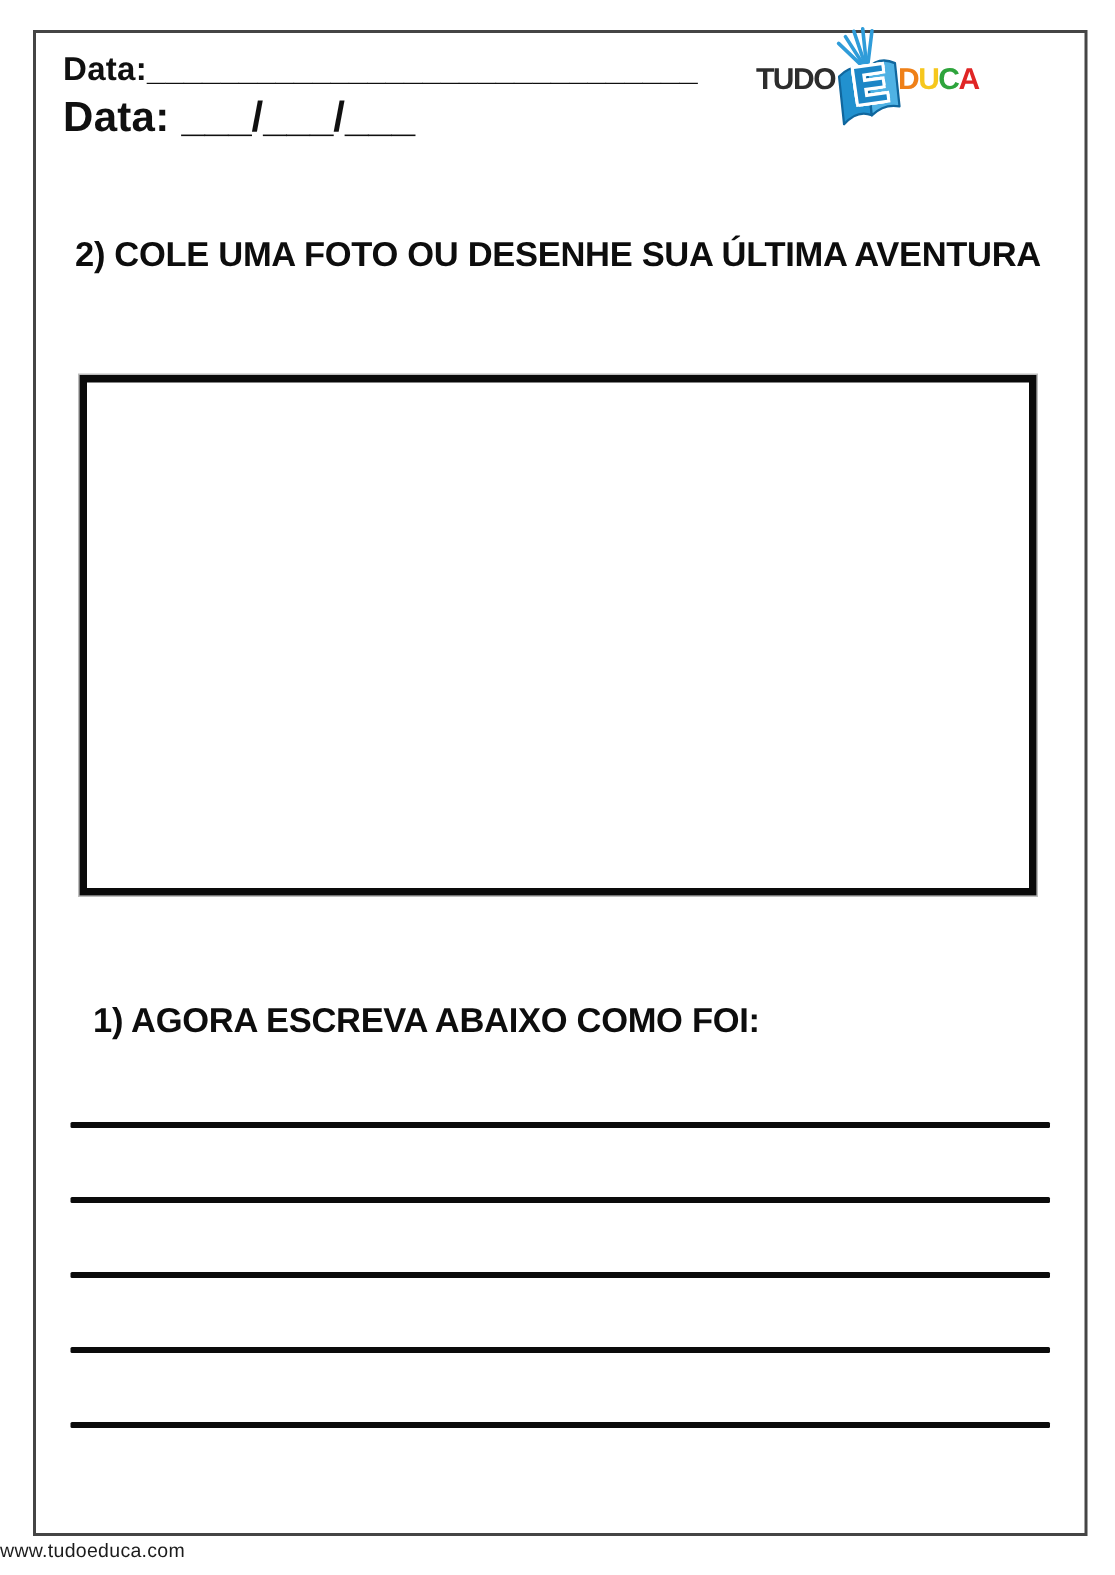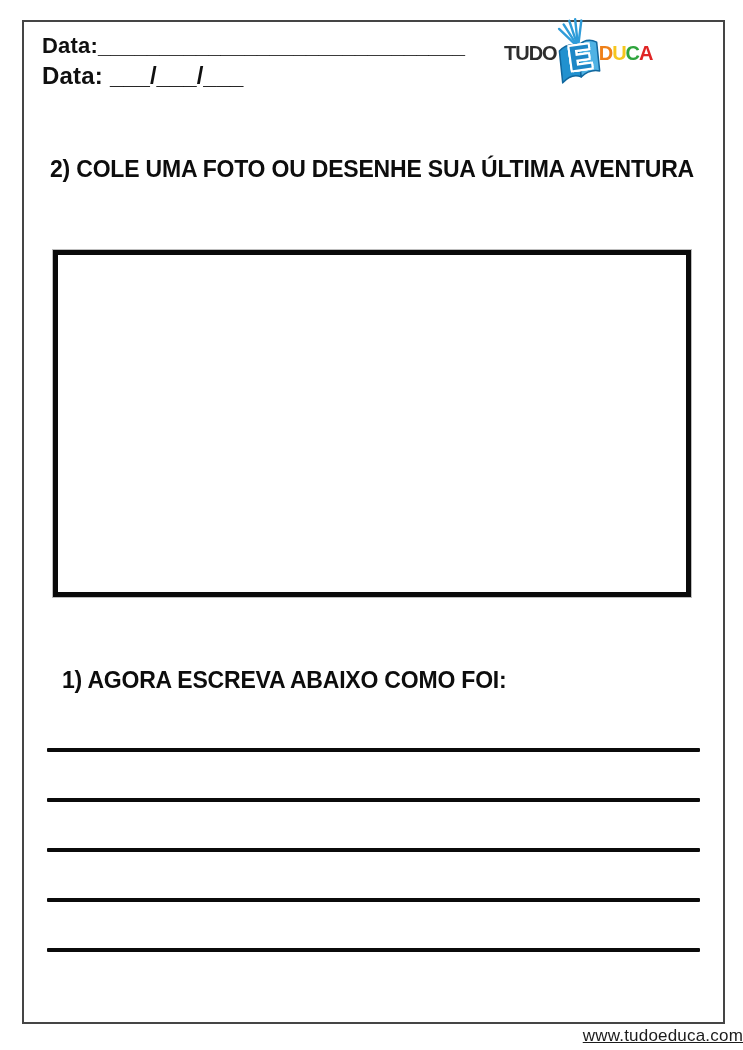--- a/index.html
+++ b/index.html
@@ -10,21 +10,21 @@
   .sheet-border{
     position:absolute;left:22px;top:20px;width:699px;height:1000px;
     border:2px solid #454545;background:#ffffff;
   }
   .name-row{
     position:absolute;left:42px;top:33px;font-size:22px;font-weight:bold;
     color:#101010;white-space:nowrap;letter-spacing:.2px;
   }
   .name-blank{letter-spacing:0;text-align:center;}
   .date-row{
-    position:absolute;left:42px;top:62px;font-size:24px;font-weight:bold;
+    position:absolute;left:42px;top:62px;font-size:28px;font-weight:bold;
     color:#101010;white-space:nowrap;letter-spacing:.2px;
   }
   
   .logo{
     position:absolute;left:504px;top:16px;height:74px;
     display:flex;align-items:center;white-space:nowrap;
   }
   .logo-word1,.logo-letter{
     font-size:20px;font-weight:900;letter-spacing:-1px;line-height:1;
   }
@@ -49,22 +49,22 @@
     border:5px solid #0a0a0a;box-shadow:0 0 0 1px #bdbdbd;background:#fff;
   }
   
   .lines{
     position:absolute;left:47px;top:748px;width:653px;
     display:flex;flex-direction:column;gap:46px;
   }
   .writing-line{height:4px;background:#0b0b0b;border-radius:1px;}
   
   .footer{
-    position:absolute;left:0;top:1026px;width:743px;text-align:right;
-    font-size:17px;color:#1c1c1c;letter-spacing:.2px;text-decoration:underline;
+    position:absolute;left:0;top:1026px;width:743px;text-align:left;
+    font-size:13px;color:#1c1c1c;letter-spacing:.2px;
   }
 </style>
 </head>
 <body>
 
 <div class="sheet-border"></div>
 
 <div class="name-row">
   <span>Data:</span><span class="name-blank">______________________________</span>
 </div>

